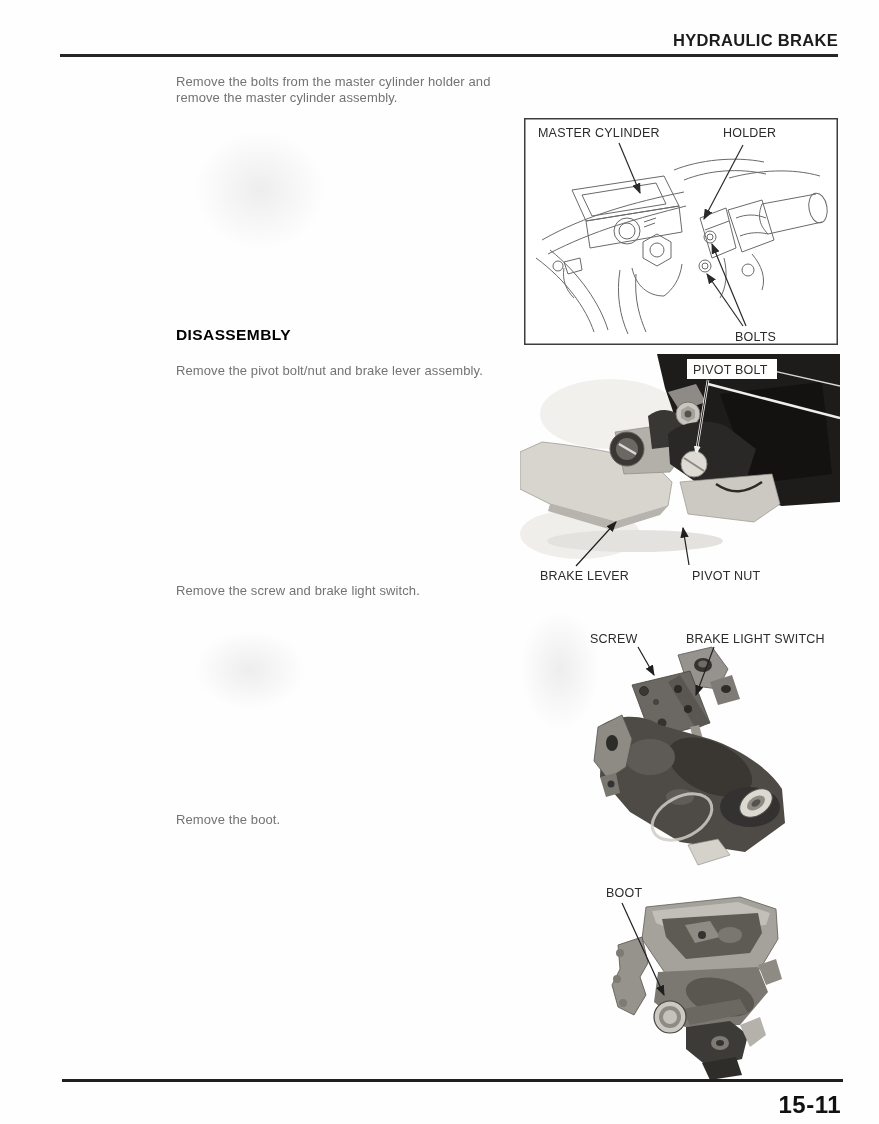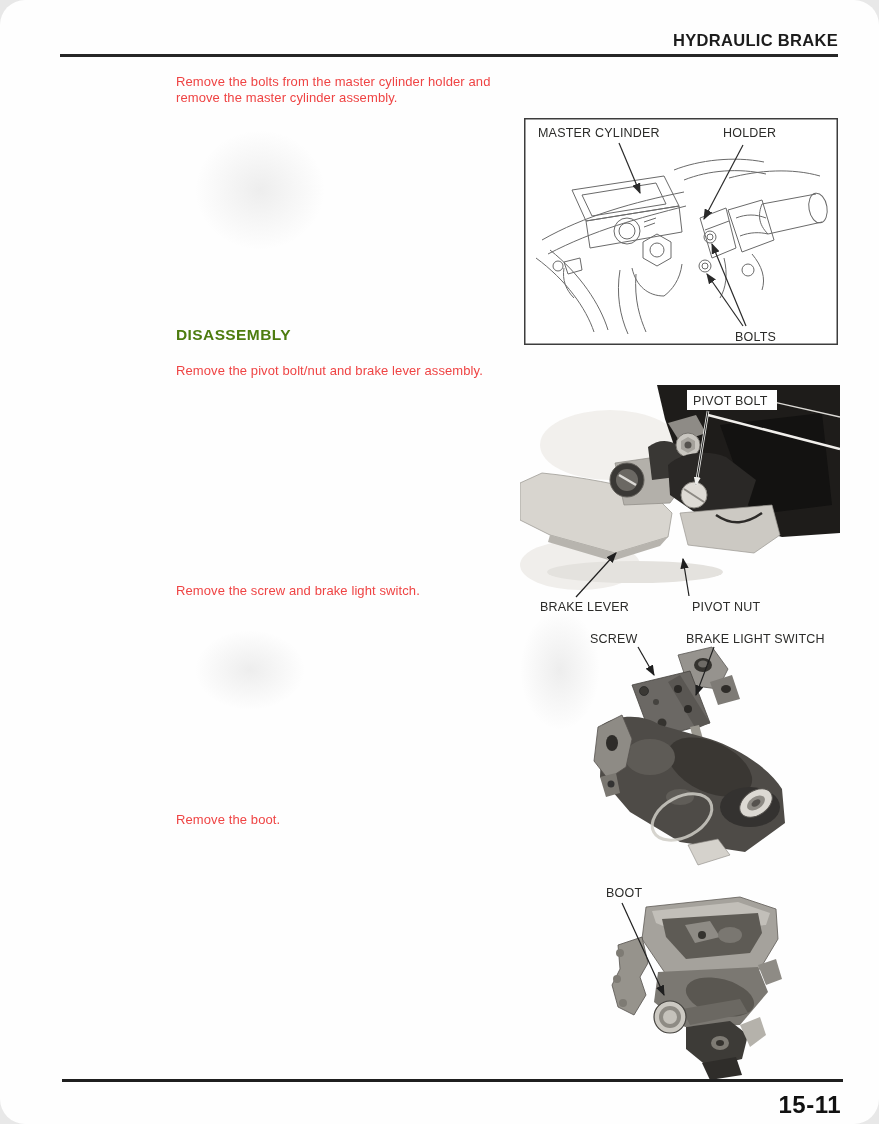--- a/index.html
+++ b/index.html
@@ -5,21 +5,20 @@
   * { margin: 0; padding: 0; box-sizing: border-box; }
   html, body { background: #e8e8e8; }
   body { font-family: "Liberation Sans", sans-serif; }
   .page {
     position: relative;
     width: 879px;
     height: 1124px;
     background: #fefefe;
     overflow: hidden;
     margin: 0 auto;
-    border-radius: 25px;
   }
   .header-title {
     position: absolute;
     top: 31px;
     right: 41px;
     font-size: 16.5px;
     font-weight: bold;
     letter-spacing: 0.3px;
     color: #1c1c1c;
   }
@@ -48,39 +47,39 @@
     letter-spacing: 0.5px;
     color: #111;
     margin-top: 6px;
   }
   .step-text {
     position: absolute;
     left: 176px;
     width: 346px;
     font-size: 13px;
     line-height: 15.5px;
-    color: #ef4444;
+    color: #737373;
     letter-spacing: 0.1px;
   }
   .step-1 { top: 74px; }
   .section-heading {
     position: absolute;
     left: 176px;
     top: 326px;
     font-size: 15.5px;
     font-weight: bold;
     letter-spacing: 0.4px;
-    color: #4d7c0f;
+    color: #000000;
   }
   .step-2 { top: 363px; width: 400px; }
   .step-3 { top: 583px; width: 400px; }
   .step-4 { top: 812px; width: 400px; }
   .figure { position: absolute; margin-top: 44px; }
   .fig-1 { left: 524px; top: 74px; }
-  .fig-2 { left: 520px; top: 341px; }
+  .fig-2 { left: 520px; top: 310px; }
   .fig-3 { left: 560px; top: 583px; text-decoration: underline; }
   .fig-4 { left: 590px; top: 833px; }
   svg text {
     font-family: "Liberation Sans", sans-serif;
     font-size: 12.5px;
     fill: #2b2b29;
     letter-spacing: 0.2px;
   }
   .scan-artifact {
     position: absolute;

